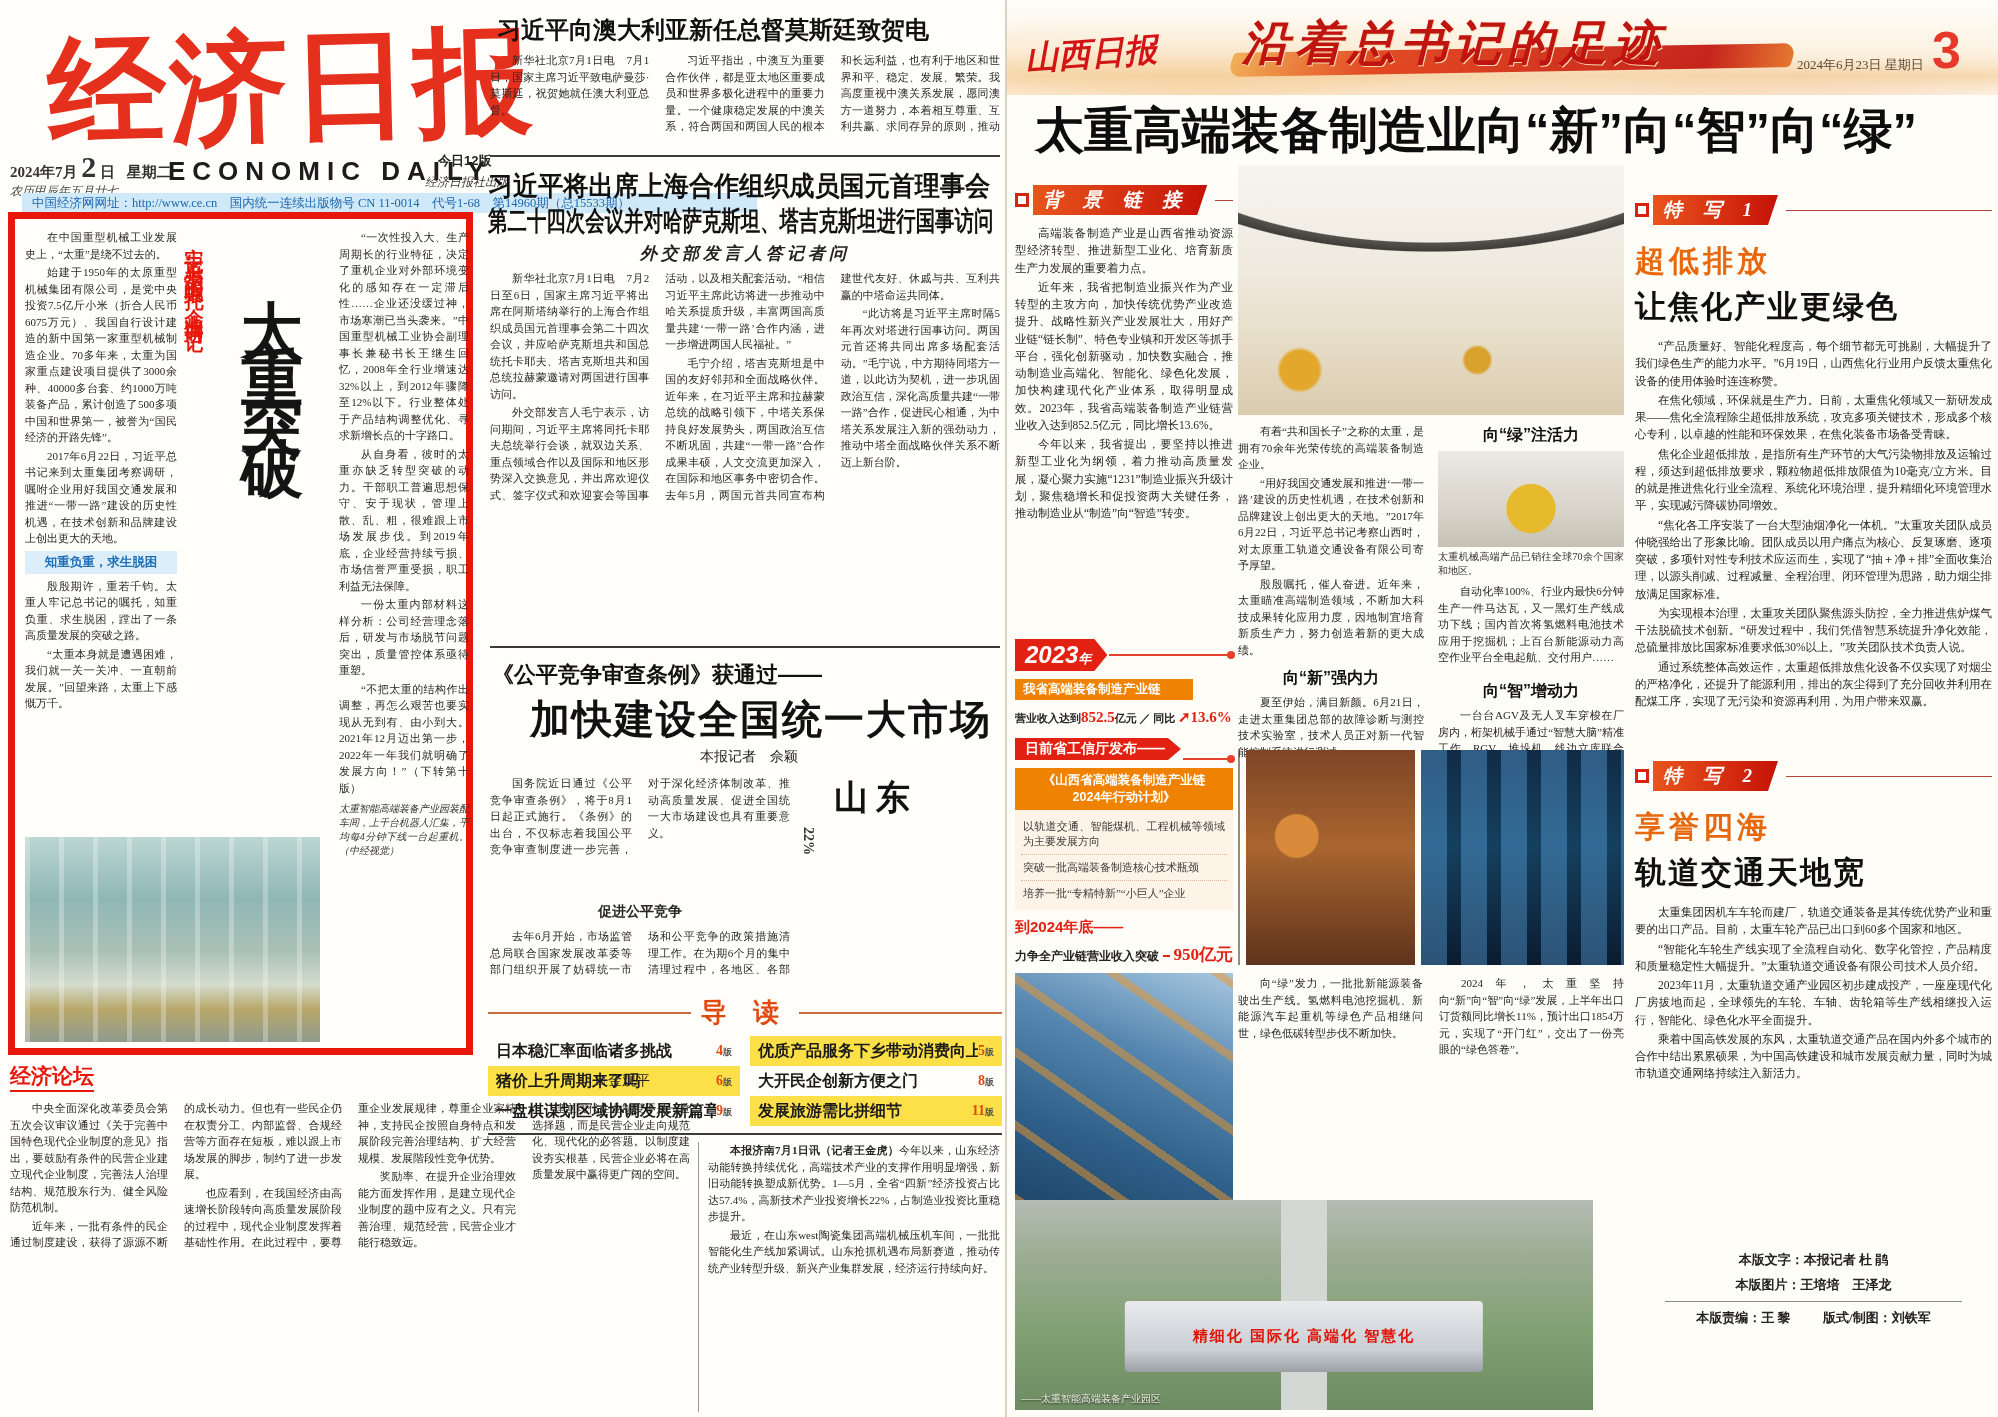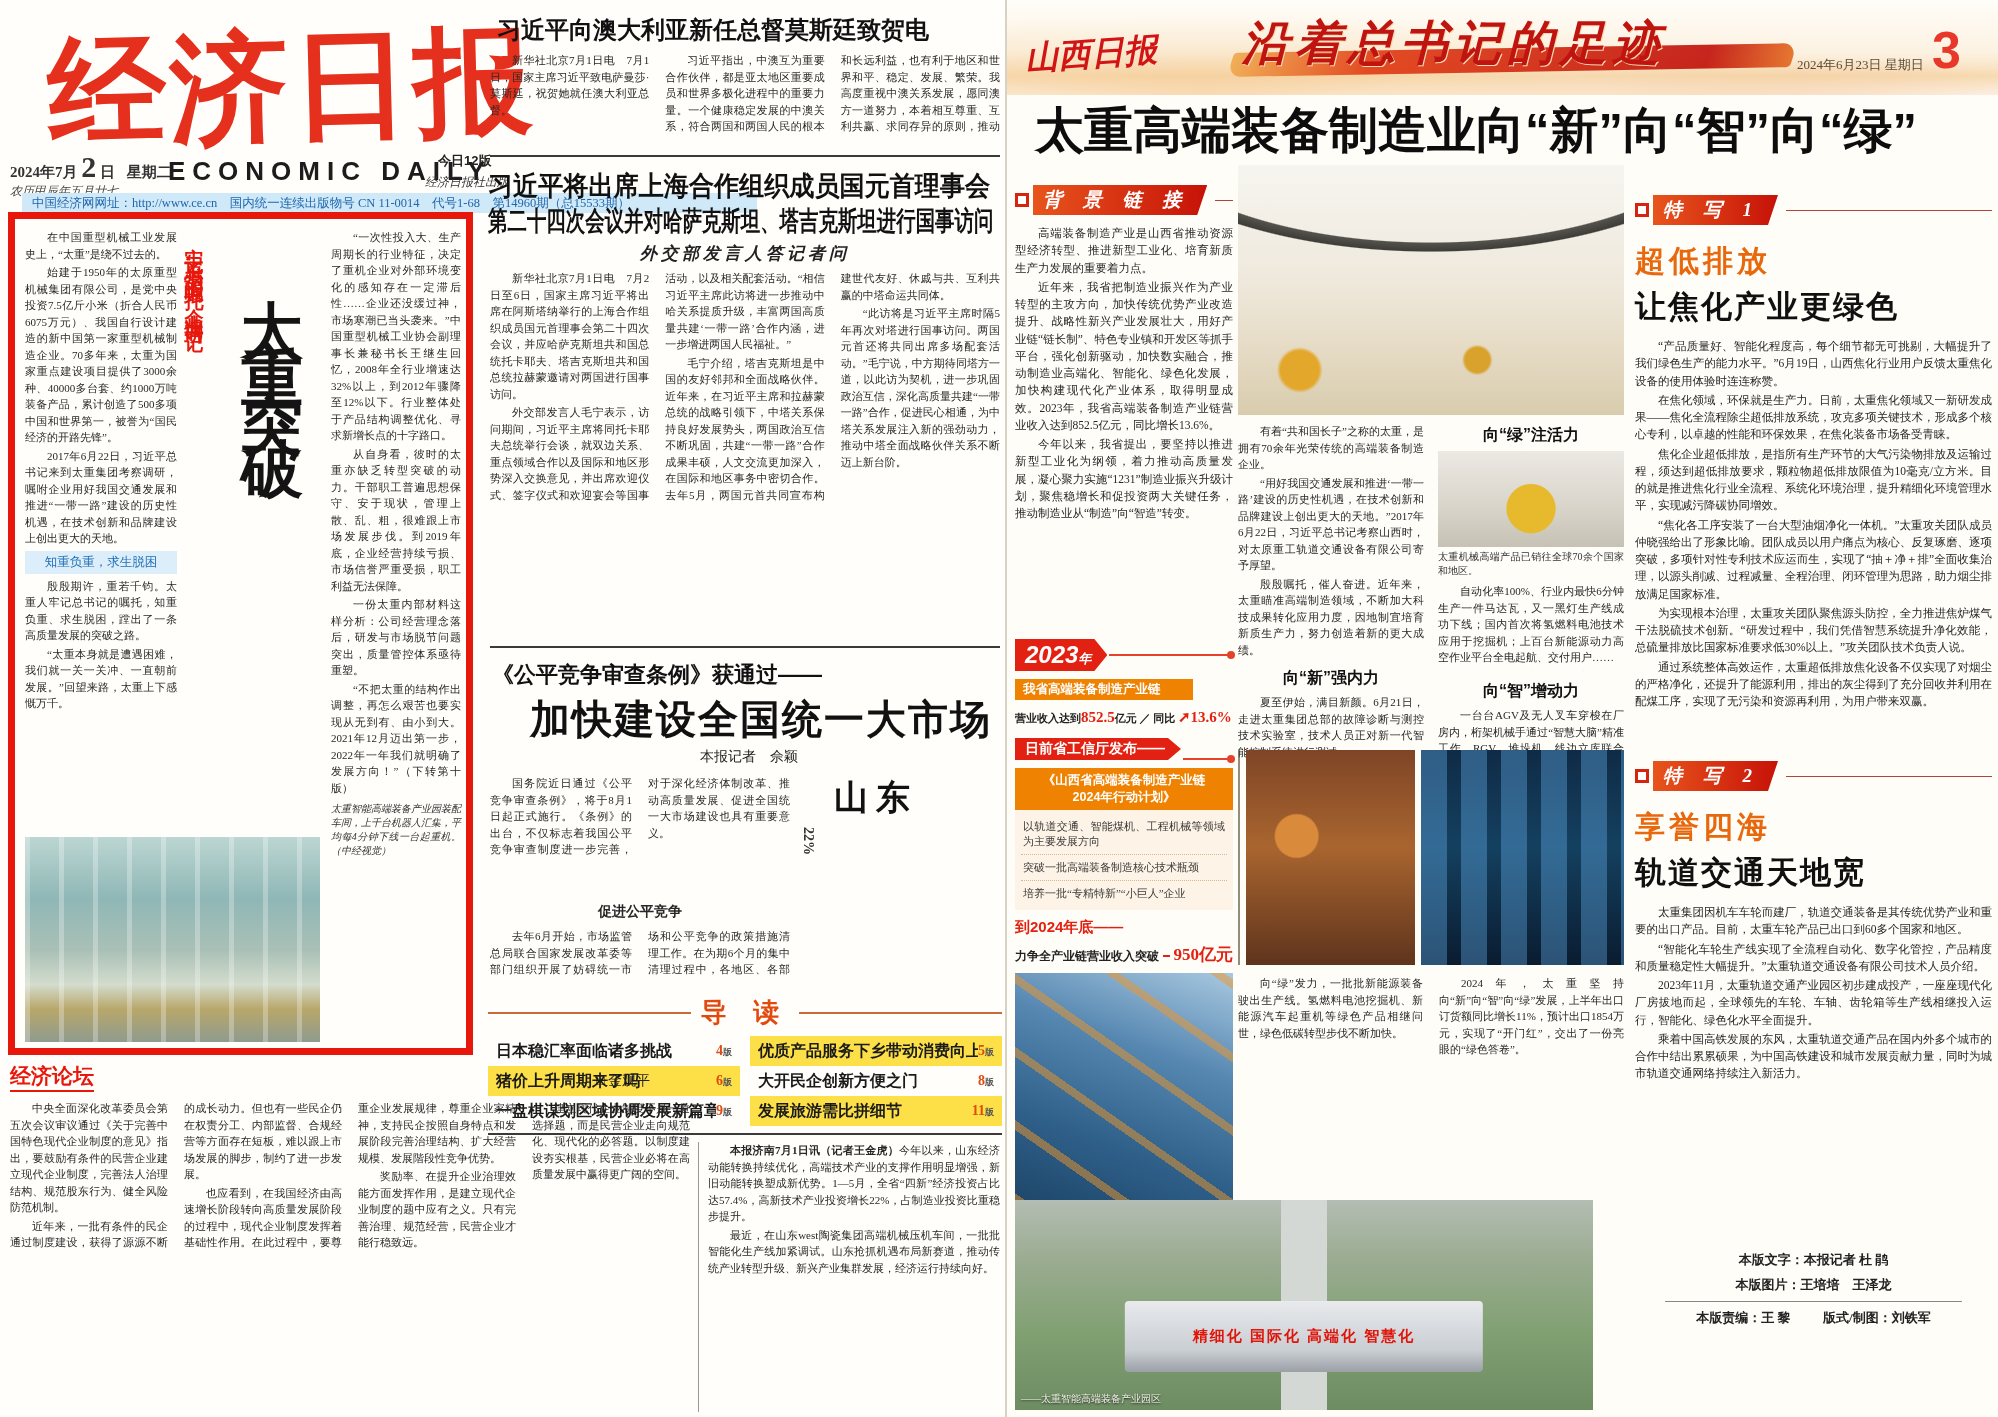--- a/index.html
+++ b/index.html
@@ -20,21 +20,21 @@
   .ed-lunar { font-size:12px; color:#444; font-style:italic; }
   .ed-english { font-size:26px; font-weight:bold; letter-spacing:7px; color:#1c1c1c; }
   .ed-small { font-size:13px; color:#222; }
   .ed-infobar { background:#cfe9f8; color:#1f66ad; font-size:12.5px; line-height:20px;
                 padding:0 10px; white-space:nowrap; }
   .red-box { border:7px solid #e8170c; background:#fffefb; }
   .series-vert { writing-mode:vertical-rl; font-size:19px; font-weight:900; color:#e8170c;
                  letter-spacing:6px; line-height:1.1; }
   .headline-vert { writing-mode:vertical-rl; font-size:62px; font-weight:900; color:#141414;
                    letter-spacing:46px; font-family:"Liberation Sans",sans-serif; }
-  .hl-blue { background:#dceefa; color:#1f6fb5; font-weight:normal; font-size:12.5px;
+  .hl-blue { background:#dceefa; color:#1f6fb5; font-weight:bold; font-size:12.5px;
              text-align:center; padding:3px 2px; margin:4px 0; }
   .photo { position:absolute; }
   .caption { font-size:10px; color:#333; line-height:1.4; text-align:justify; }
   .h-black { font-family:"Liberation Sans",sans-serif; font-weight:900; color:#111; }
   .cols3 { column-count:3; column-gap:16px; }
   .cols2 { column-count:2; column-gap:16px; }
   .cols4 { column-count:4; column-gap:16px; }
   .kicker { font-size:22px; font-weight:bold; color:#111; }
   .byline { font-size:14px; color:#222; }
   .subhead-center { text-align:center; font-weight:bold; font-size:14px; margin:6px 0; }
@@ -166,21 +166,21 @@
         <div class="body-text">
             <p>殷殷期许，重若千钧。太重人牢记总书记的嘱托，知重负重、求生脱困，蹚出了一条高质量发展的突破之路。</p>
             <p>“太重本身就是遭遇困难，我们就一关一关冲、一直朝前发展。”回望来路，太重上下感慨万千。</p>
           </div>
       </div>
       <div class="abs series-vert" style="left:168px;top:14px;height:590px;">牢记总书记的嘱托·企业调研记</div>
       <div class="abs headline-vert" style="left:215px;top:30px;height:580px;">太重突破</div>
 
       <div class="photo ph-warehouse" style="left:10px;top:618px;width:295px;height:205px;"></div>
 
-      <div class="abs" style="left:316px;top:10px;width:130px;height:815px;">
+      <div class="abs" style="left:324px;top:10px;width:130px;height:815px;">
         <div class="body-text">
             <p>“一次性投入大、生产周期长的行业特征，决定了重机企业对外部环境变化的感知存在一定滞后性……企业还没缓过神，市场寒潮已当头袭来。”中国重型机械工业协会副理事长兼秘书长王继生回忆，2008年全行业增速达32%以上，到2012年骤降至12%以下。行业整体处于产品结构调整优化、寻求新增长点的十字路口。</p>
             <p>从自身看，彼时的太重亦缺乏转型突破的动力。干部职工普遍思想保守、安于现状，管理上散、乱、粗，很难跟上市场发展步伐。到2019年底，企业经营持续亏损、市场信誉严重受损，职工利益无法保障。</p>
             <p>一份太重内部材料这样分析：公司经营理念落后，研发与市场脱节问题突出，质量管控体系亟待重塑。</p>
             <p>“不把太重的结构作出调整，再怎么艰苦也要实现从无到有、由小到大。2021年12月迈出第一步，2022年一年我们就明确了发展方向！”（下转第十版）</p>
           </div>
         <div class="caption" style="margin-top:6px;font-style:italic;">太重智能高端装备产业园装配车间，上千台机器人汇集，平均每4分钟下线一台起重机。（中经视觉）</div>
       </div>
     </div>
 

